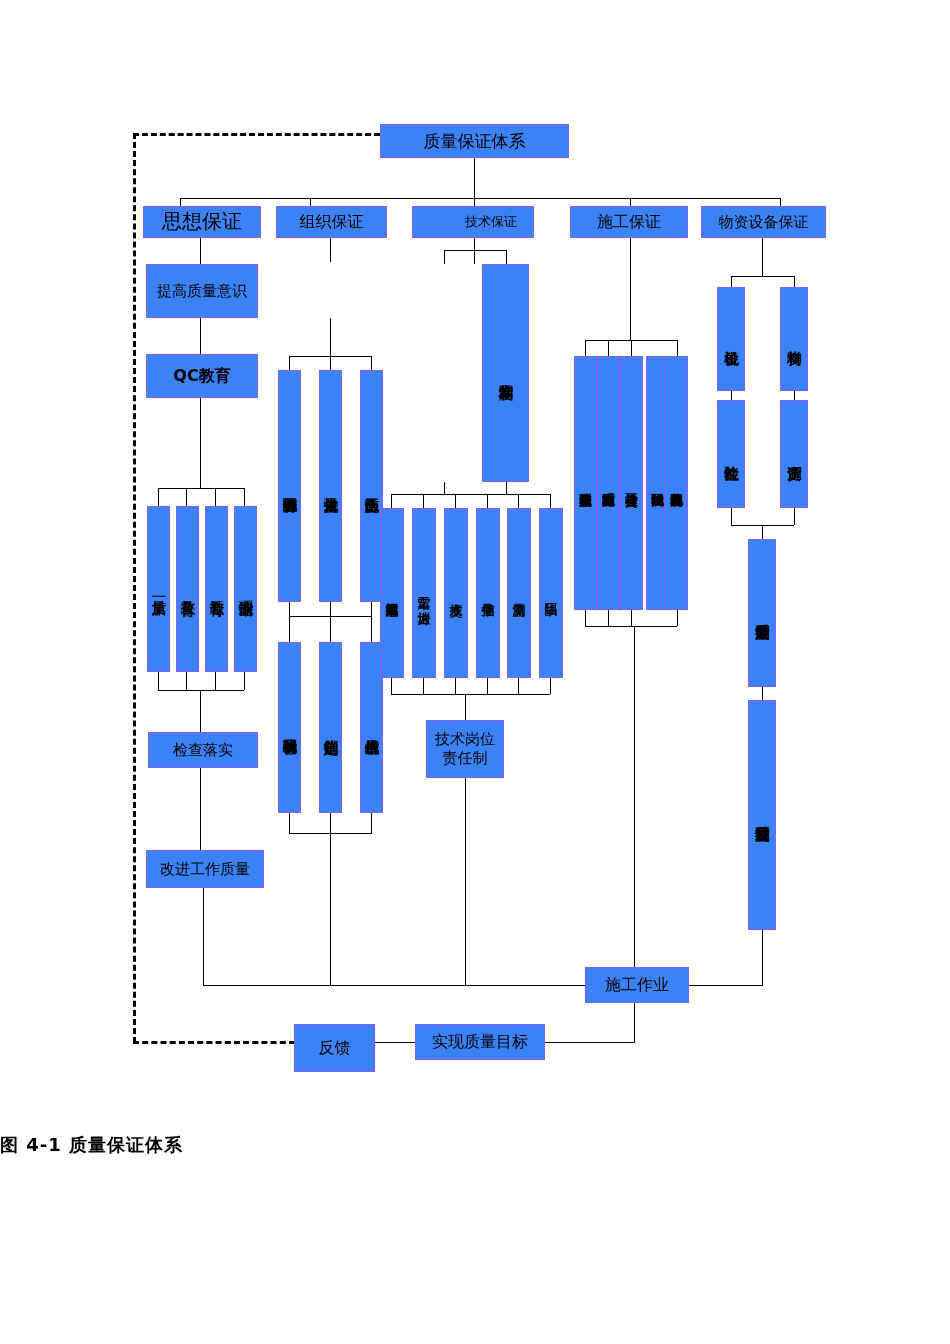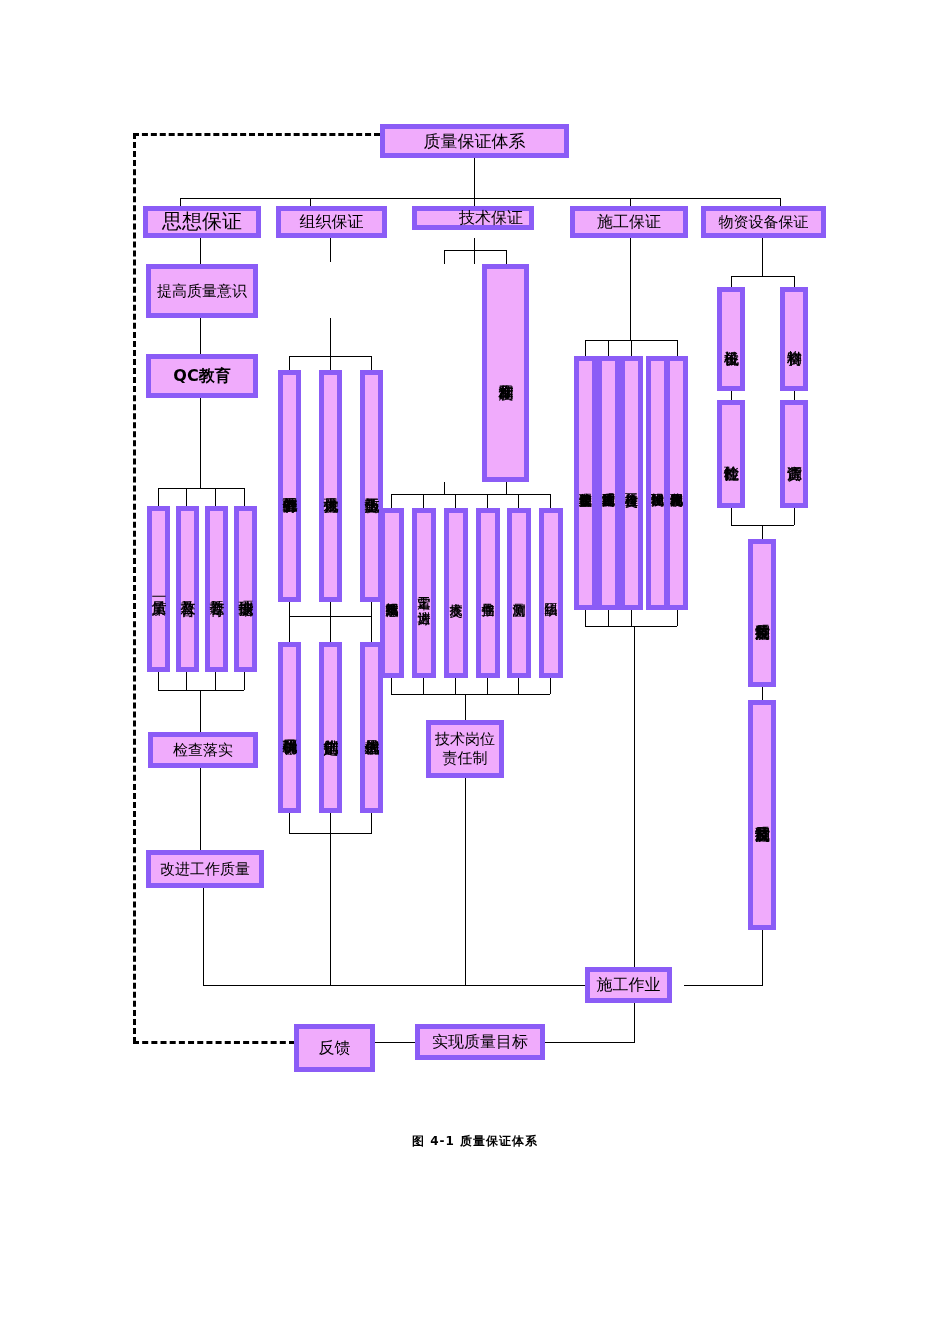--- a/index.html
+++ b/index.html
@@ -1,41 +1,41 @@
 <!DOCTYPE html>
 <html><head>
 <meta charset="utf-8">
 <style>
   html,body{margin:0;padding:0;background:#fff;}
   body{font-family:"DejaVu Sans","Liberation Sans",sans-serif;color:#000;}
   #page{position:relative;width:950px;height:1344px;background:#fff;overflow:hidden;}
 
   
-  .box{position:absolute;border:5px solid #8b5cf6;background:#f0abfc;box-sizing:border-box;
+  .box{position:absolute;border:1px solid #8b5cf6;background:#3b82f6;box-sizing:border-box;
        display:flex;align-items:center;justify-content:center;text-align:center;
        font-size:15px;line-height:1.08;color:#000;z-index:5;}
   .box.h{  }
   .box.v{ 
        writing-mode:vertical-rl;text-orientation:upright;
        align-items:center;justify-content:center;letter-spacing:0px;}
   .box.v > span{writing-mode:vertical-rl;text-orientation:upright;display:block;
        line-height:1.0;}
   .box.stack{flex-direction:column;}
 
   
   .ln{position:absolute;background:#000;z-index:1;}
   .lh{height:1px;}
   .lv{width:1px;}
 
   
   .dash-v{position:absolute;border-left:3px dashed #000;z-index:1;}
   .dash-h{position:absolute;border-top:3px dashed #000;z-index:1;}
 
-  .caption{position:absolute;width:100%;text-align:center;font-weight:bold;
-           font-size:12px;letter-spacing:1px;}
+  .caption{position:absolute;width:100%;font-weight:bold;
+           font-size:18px;letter-spacing:1px;}
   .tiny{font-size:13px;}
   .iso{font-weight:bold;font-size:14px;}
 </style>
 </head>
 <body>
 
 <div id="page">
 
   <div class="ln lv" style="left:474px;top:158px;height:40px;"></div>
 
@@ -142,21 +142,21 @@
   <div class="ln lh" style="left:375px;top:1042px;width:40px;"></div>
 
   <div class="dash-h" style="left:133px;top:1041px;width:162px;"></div>
   <div class="dash-v" style="left:133px;top:133px;height:910px;"></div>
   <div class="dash-h" style="left:133px;top:133px;width:247px;"></div>
 
   <div class="box h" style="left:380px;top:124px;width:189px;height:34px;font-size:17px;">质量保证体系</div>
 
   <div class="box h" style="left:143px;top:206px;width:118px;height:32px;font-size:20px;">思想保证</div>
   <div class="box h" style="left:276px;top:206px;width:111px;height:32px;font-size:16px;">组织保证</div>
-  <div class="box h" style="left:412px;top:206px;width:122px;height:24px;font-size:16px;padding-left:36px;">技术保证</div>
+  <div class="box h" style="left:412px;top:206px;width:122px;height:32px;font-size:13px;padding-left:36px;">技术保证</div>
   <div class="box h" style="left:570px;top:206px;width:118px;height:32px;font-size:16px;">施工保证</div>
   <div class="box h" style="left:701px;top:206px;width:125px;height:32px;font-size:15px;">物资设备保证</div>
 
   <div class="box h" style="left:146px;top:264px;width:112px;height:54px;font-size:15px;">提高质量意识</div>
   <div class="box h" style="left:146px;top:354px;width:112px;height:44px;font-size:16px;font-weight:bold;">QC教育</div>
 
   <div class="box v" style="left:147px;top:506px;width:23px;height:166px;">
       <span>质量第一</span>
     </div>
   <div class="box v" style="left:176px;top:506px;width:23px;height:166px;">
@@ -247,19 +247,19 @@
       <span>货源调查</span>
     </div>
 
   <div class="box v" style="left:748px;top:539px;width:28px;height:148px;font-size:15px;">
       <span>采购过程质量控制</span>
     </div>
   <div class="box v" style="left:748px;top:700px;width:28px;height:230px;font-size:15px;">
       <span>过程质量控制及调试</span>
     </div>
 
-  <div class="box h" style="left:585px;top:967px;width:87px;height:36px;font-size:16px;">施工作业</div>
+  <div class="box h" style="left:585px;top:967px;width:104px;height:36px;font-size:16px;">施工作业</div>
   <div class="box h" style="left:294px;top:1024px;width:81px;height:48px;font-size:16px;">反馈</div>
   <div class="box h" style="left:415px;top:1024px;width:130px;height:36px;font-size:16px;">实现质量目标</div>
 
   <div class="caption" style="top:1133px;">图 4-1 质量保证体系</div>
 
 </div>
 
 </body></html>

